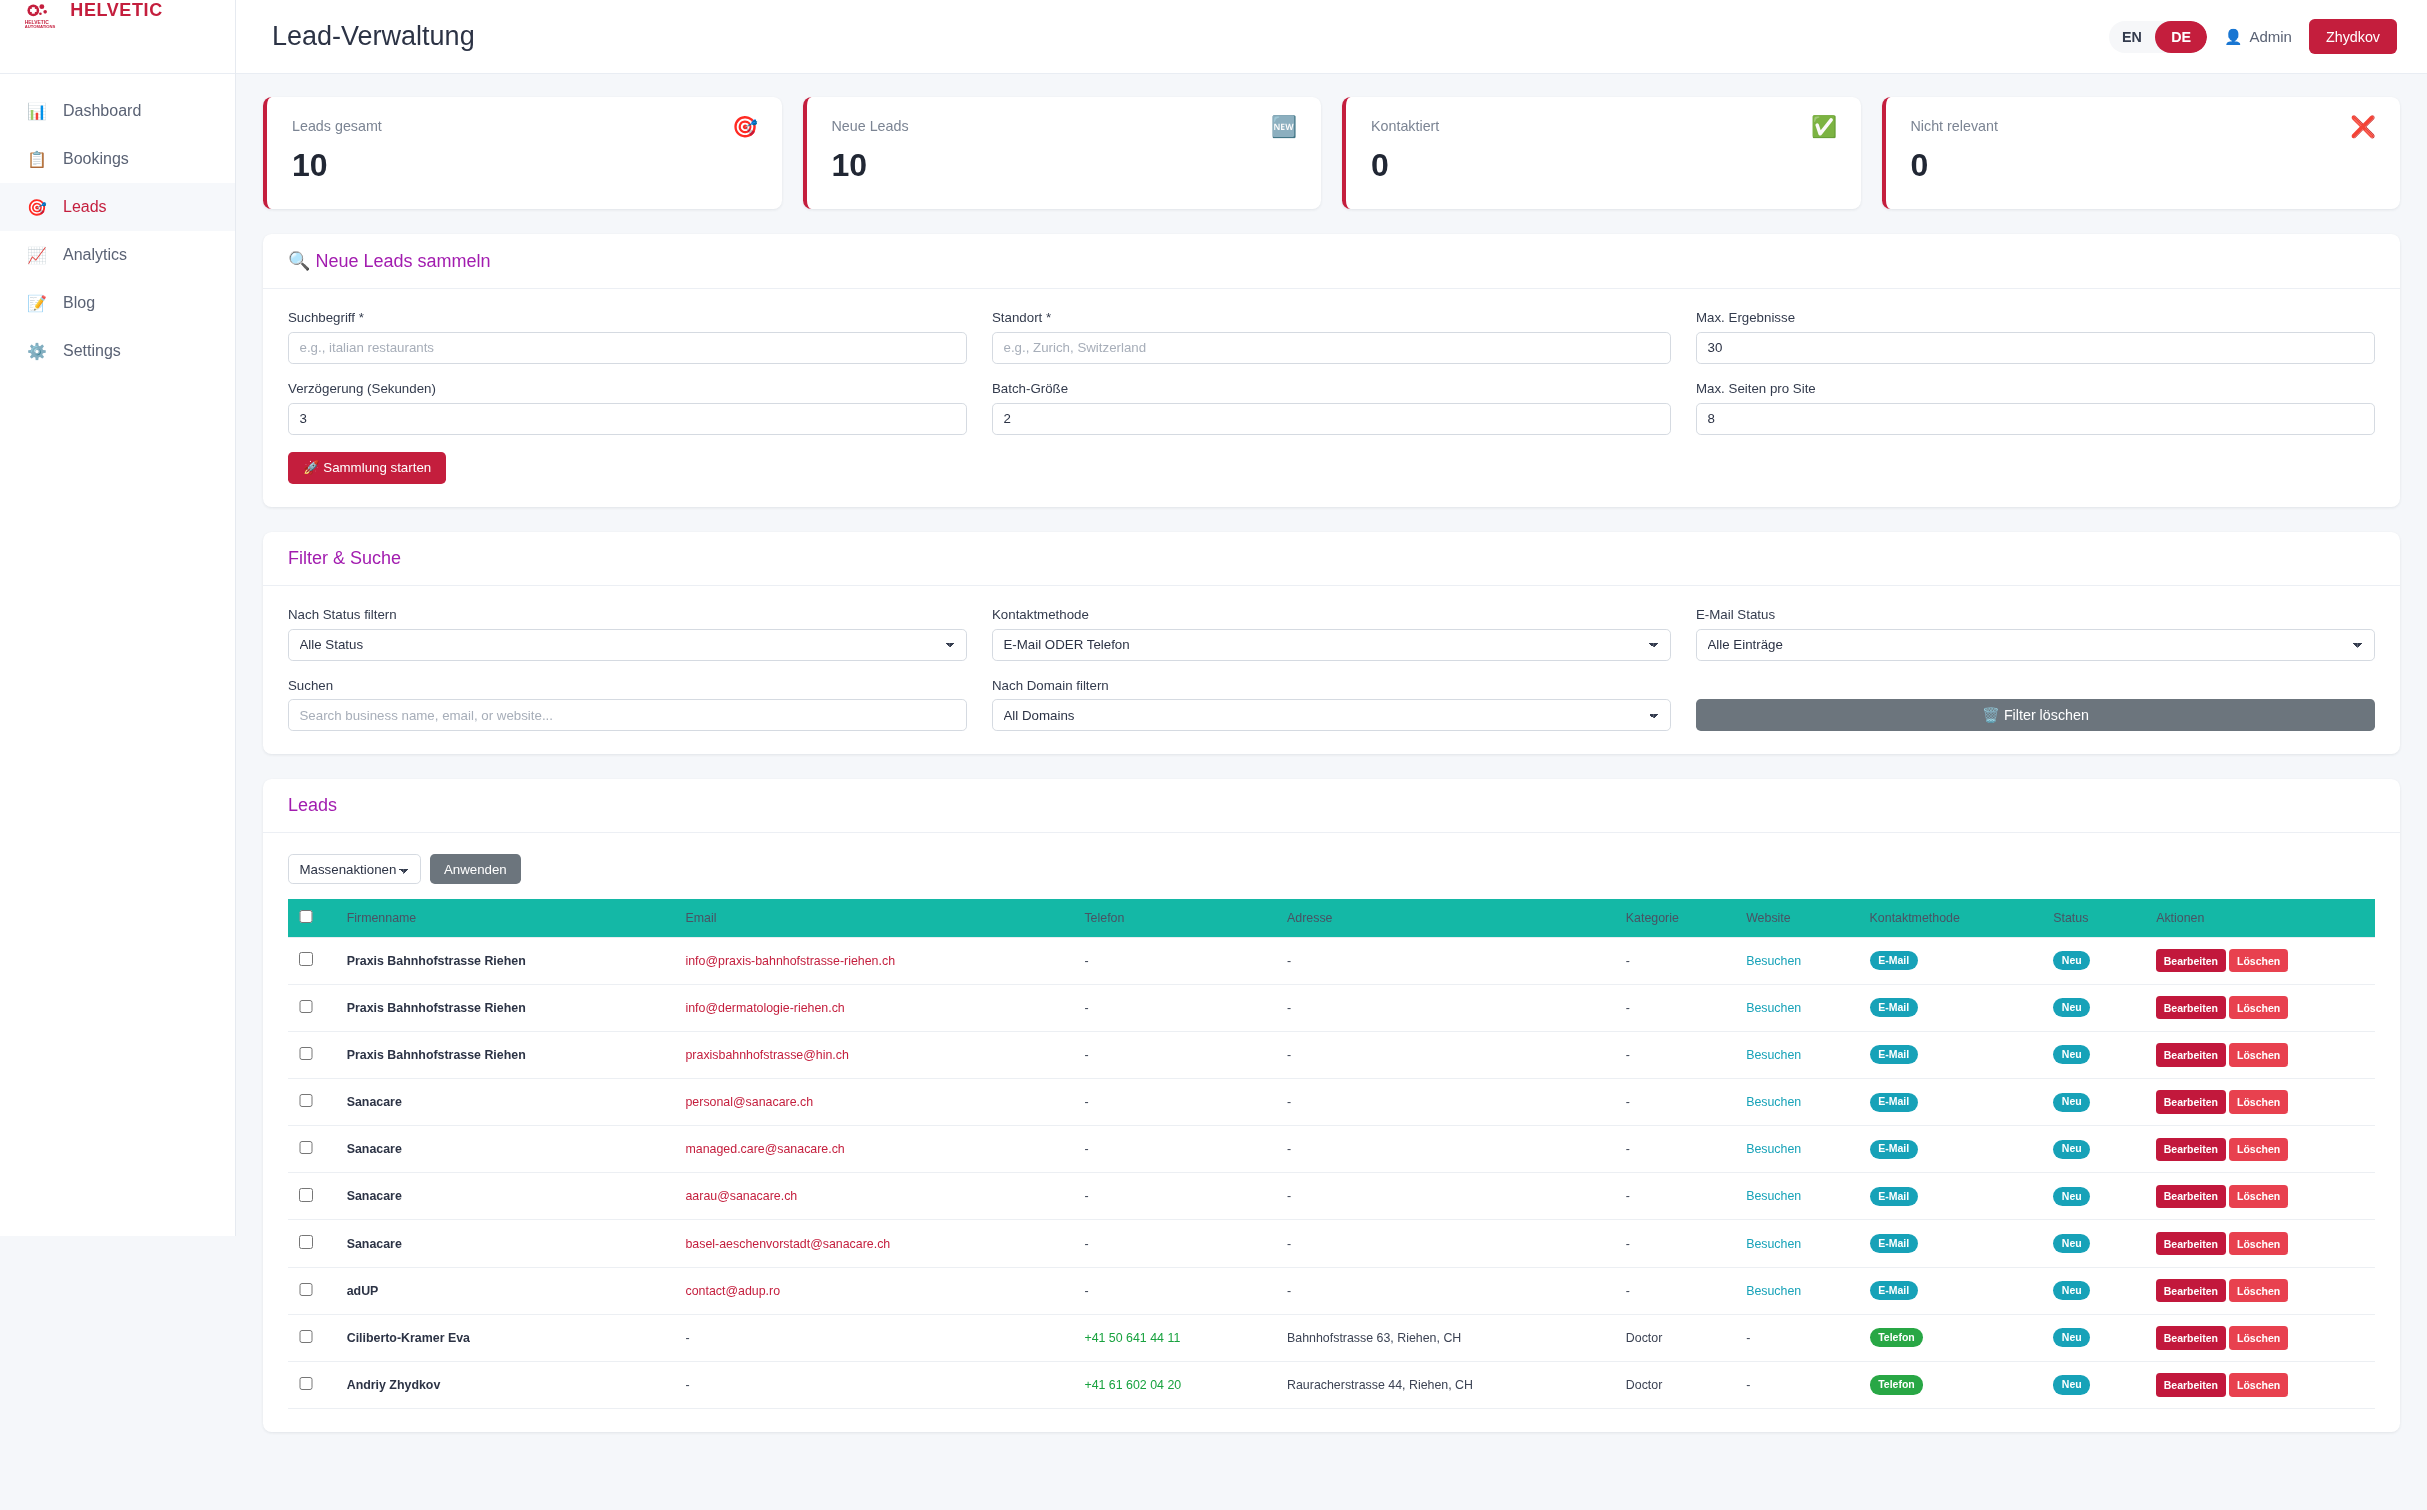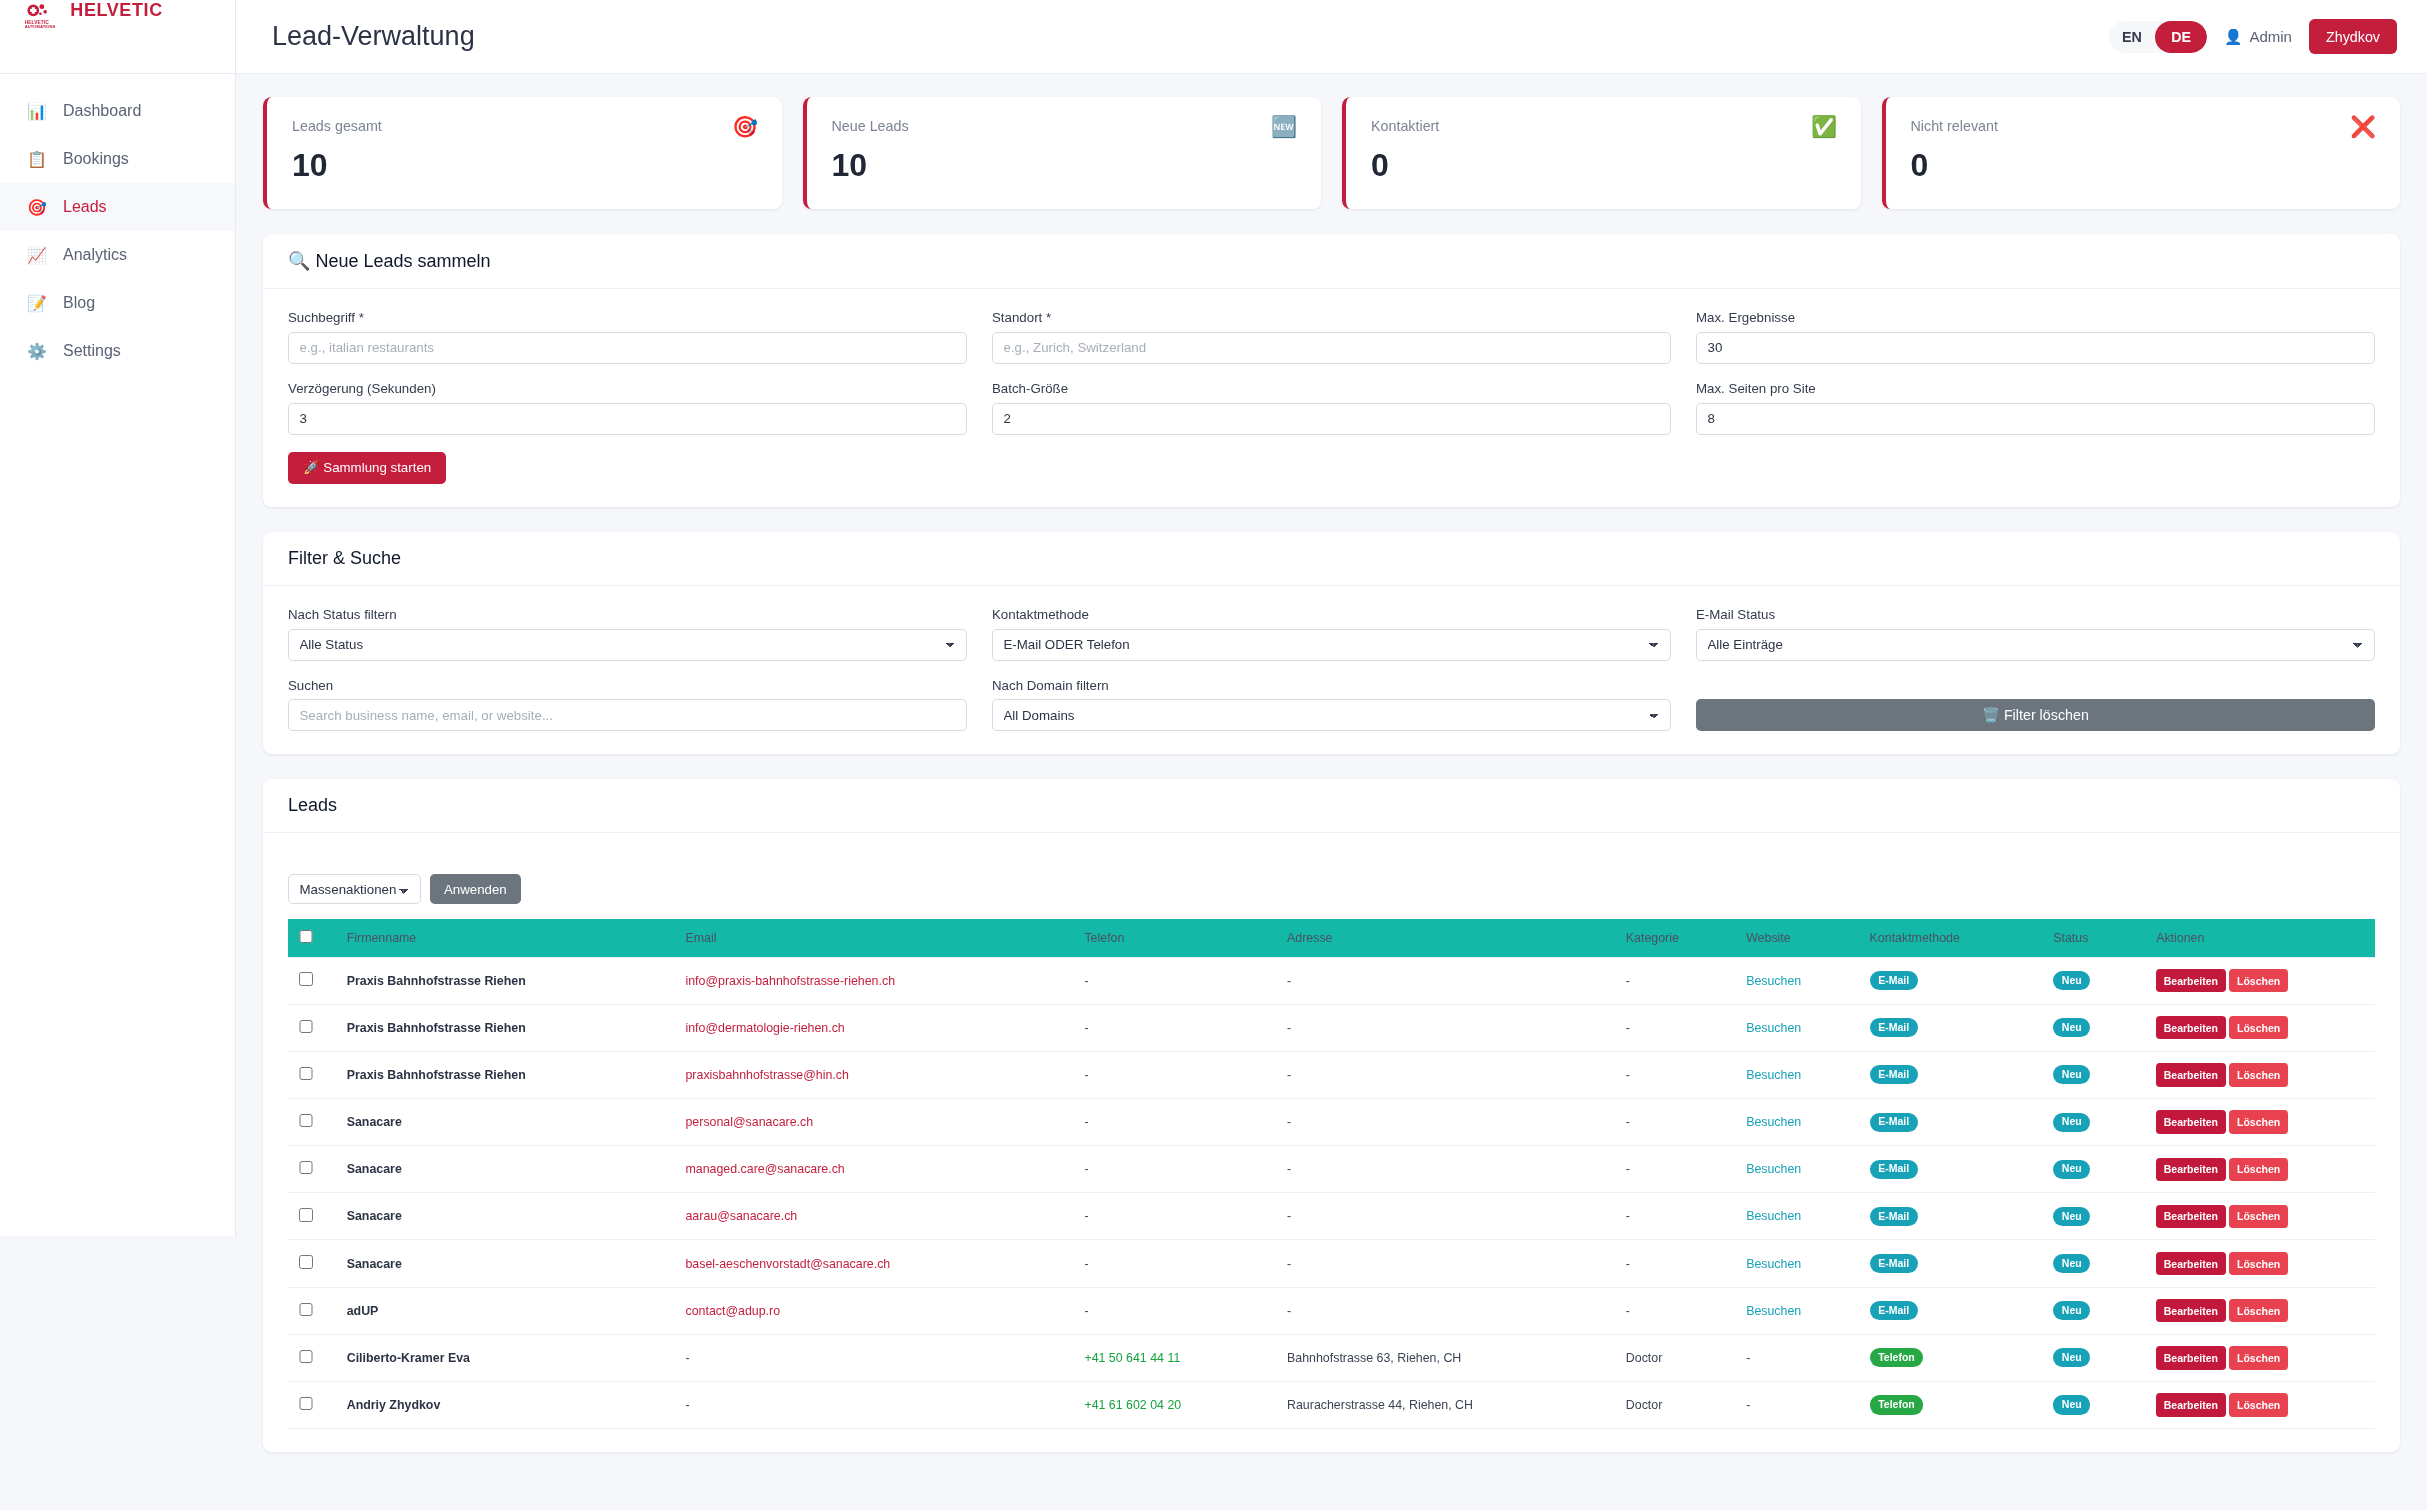--- a/index.html
+++ b/index.html
@@ -77,21 +77,21 @@
   .stat-value { font-size: 32px; font-weight: bold; color: #212734; margin-top: 13.3px; }
   .stat-icon { position: absolute; top: 19px; right: 23px; font-size: 21px; line-height: 1; }
 
   
   .panel {
     background: #fff; border-radius: 8.6px; margin-top: 25px;
     box-shadow: 0 1px 2.9px rgba(30,40,60,.09);
   }
   .panel-head {
     padding: 16px 25px; border-bottom: 1px solid #eceff4;
-    font-size: 18px; color: #0f172a;
+    font-size: 18px; color: #a21caf;
   }
   .panel-body { padding: 21px 25px 23px 25px; }
 
   .grid3 { display: grid; grid-template-columns: 1fr 1fr 1fr; gap: 17px 25px; }
   .field-label { font-size: 13.3px; color: #333b4d; margin-bottom: 6.7px; display: block; }
   .inp, .sel {
     width: 100%; height: 32px; border: 1px solid #d5dae1; border-radius: 4.8px;
     padding: 0 10.5px; font-size: 13.3px; color: #2c3345; background: #fff;
     font-family: "Liberation Sans", sans-serif;
   }
@@ -114,21 +114,21 @@
     font-family: "Liberation Sans", sans-serif;
   }
   .btn-grey-sm {
     background: #6c757d; color: #fff; border: none; border-radius: 4.8px;
     font-size: 13.3px; height: 30px; padding: 0 14.3px; cursor: pointer;
     font-family: "Liberation Sans", sans-serif;
   }
   .filter-clear-wrap { display:flex; align-items:flex-end; height:100%; }
 
   
-  .bulk-row { display: flex; align-items: center; gap: 8.6px; margin-bottom: 15px; margin-top: 20px; }
+  .bulk-row { display: flex; align-items: center; gap: 8.6px; margin-bottom: 15px; }
   .bulk-sel { width: 133px; height: 30px; }
   table { width: 100%; border-collapse: collapse; }
   thead th {
     background: #14b8a6; text-align: left; font-size: 12.4px; font-weight: normal;
     color: #4a5263; padding: 10.5px 7.6px; border-bottom: 1px solid #e9ecf1;
   }
   tbody td {
     padding: 11.4px 7.6px; font-size: 12.4px; color: #3c4354;
     border-bottom: 1px solid #eceff3; vertical-align: middle;
   }

